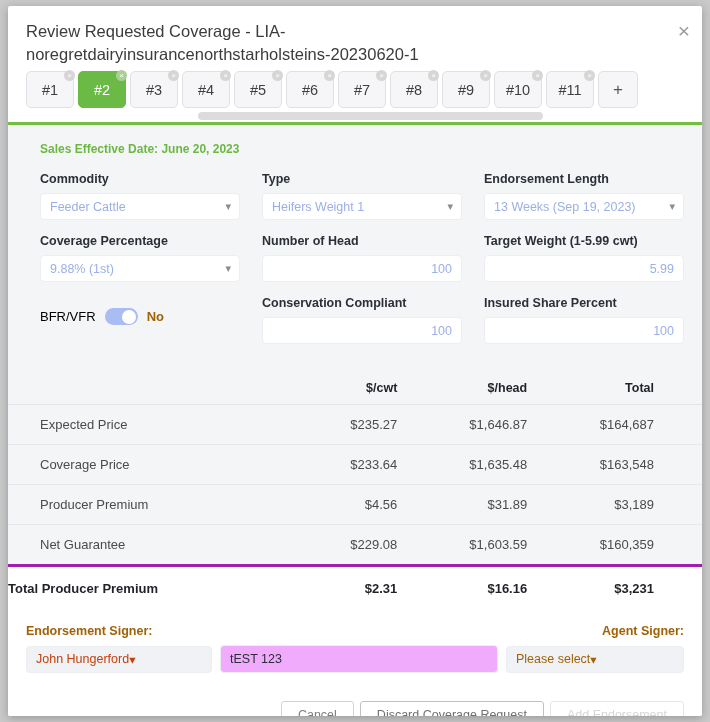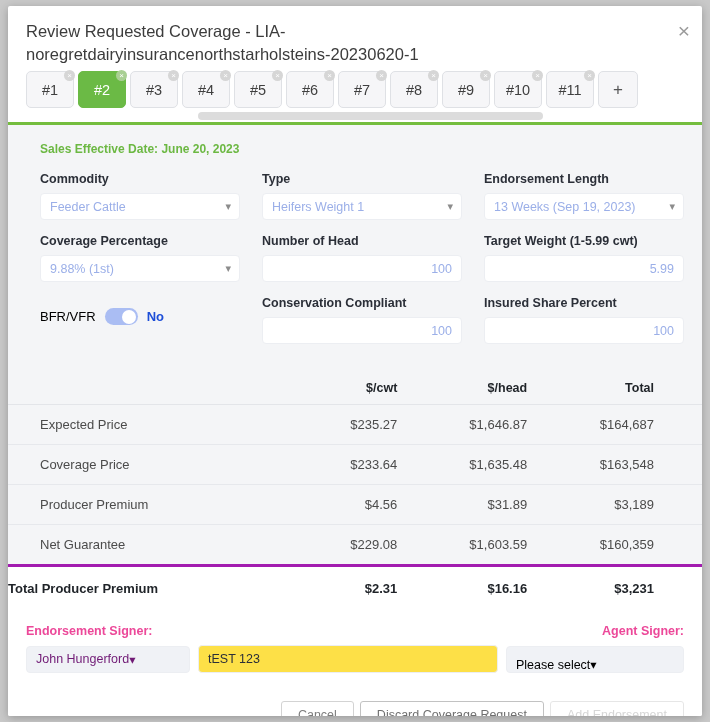--- a/index.html
+++ b/index.html
@@ -215,21 +215,21 @@
     position: absolute;
     right: 1.5px;
     top: 1.5px;
     width: 14px;
     height: 14px;
     border-radius: 50%;
     background: #ffffff;
   }
   .toggle-val {
     font-size: 13px;
-    color: #1d4ed8;
+    color: #a16207;
     font-weight: bold;
   }
 
   
   .table {
     width: 100%;
     border-collapse: collapse;
     background: #f4f5f7;
   }
   .table th {
@@ -269,67 +269,67 @@
     background: #ffffff;
   }
   .signer-labels {
     display: flex;
     justify-content: space-between;
     margin-bottom: 7px;
   }
   .signer-labels div {
     font-size: 12.5px;
     font-weight: bold;
-    color: #ec4899;
+    color: #a16207;
   }
   .signer-row {
     display: flex;
     gap: 8px;
     align-items: center;
   }
   .sel-signer {
-    width: 164px;
+    width: 186px;
     position: relative;
     height: 27px;
     background: #f0f2f6;
     border: 1px solid #eceef2;
     border-radius: 4px;
     box-sizing: border-box;
     display: flex;
     align-items: center;
     padding: 0 9px;
     font-size: 12.5px;
-    color: #701a75;
+    color: #c2410c;
   }
   .txt-signer {
     flex: 1;
     height: 27px;
-    background: #fde047;
+    background: #f0abfc;
     border: 1px solid #eceef2;
     border-radius: 4px;
     box-sizing: border-box;
     display: flex;
     align-items: center;
     padding: 13px 9px;
     font-size: 12.5px;
     color: #2b2f38;
   }
   .sel-agent {
     width: 178px;
     position: relative;
     height: 27px;
     background: #f0f2f6;
     border: 1px solid #eceef2;
     border-radius: 4px;
     box-sizing: border-box;
     display: flex;
-    align-items: flex-end;
+    align-items: center;
     padding: 0 9px;
     font-size: 12.5px;
-    color: #000000;
+    color: #a16207;
   }
 
   
   .footer {
     background: #ffffff;
     padding: 28px 18px 18px 18px;
     display: flex;
     justify-content: flex-end;
     gap: 6px;
   }

